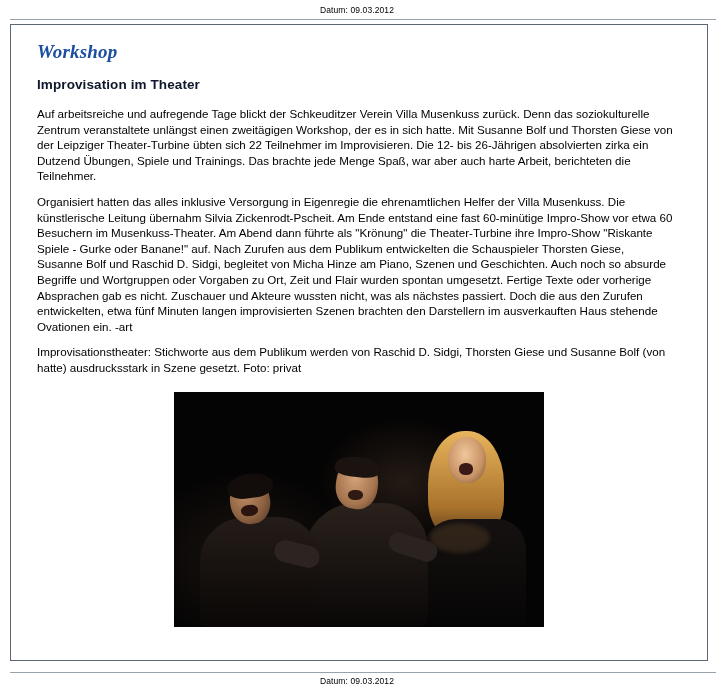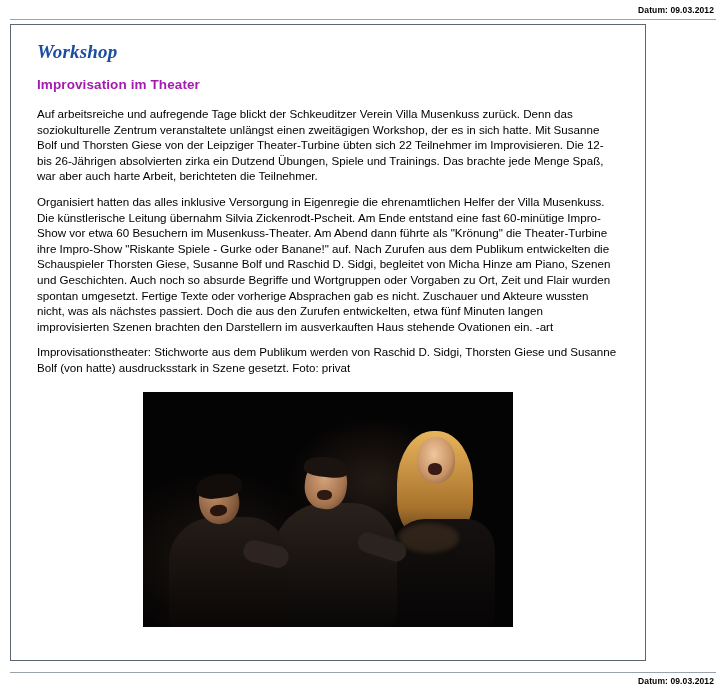--- a/index.html
+++ b/index.html
@@ -17,22 +17,22 @@
   }
   .page {
     width: 726px;
     height: 690px;
     box-sizing: border-box;
     position: relative;
   }
   
   .meta-line {
     font-size: 8.5px;
-    font-weight: bold;
-    text-align: right;
+    font-weight: normal;
+    text-align: center;
     padding-right: 12px;
     color: #000;
     letter-spacing: 0.1px;
   }
   .meta-top {
     padding-top: 5px;
     padding-bottom: 4px;
   }
   .meta-rule {
     border-bottom: 1px solid #9aa3ac;
@@ -47,42 +47,42 @@
   .meta-rule-bottom {
     border-top: 1px solid #9aa3ac;
     margin: 0 10px 3px 10px;
   }
 
   
   .article {
     position: absolute;
     left: 10px;
     top: 24px;
-    width: 636px;
+    width: 698px;
     height: 637px;
     box-sizing: border-box;
     border: 1px solid #5b6670;
     background: #fff;
     padding: 14px 26px 10px 26px;
   }
 
   .kicker {
     font-family: "Liberation Serif", serif;
     font-style: italic;
     font-weight: bold;
     font-size: 19px;
     color: #1b4ea0;
     margin: 2px 0 14px 0;
     letter-spacing: 0.2px;
   }
 
   .headline {
     font-size: 13.5px;
     font-weight: bold;
-    color: #a21caf;
+    color: #0f172a;
     margin: 0 0 14px 0;
     letter-spacing: 0.1px;
   }
 
   .dateline {
     font-size: 11.5px;
     margin: 0 0 4px 0;
   }
 
   .body-par {

